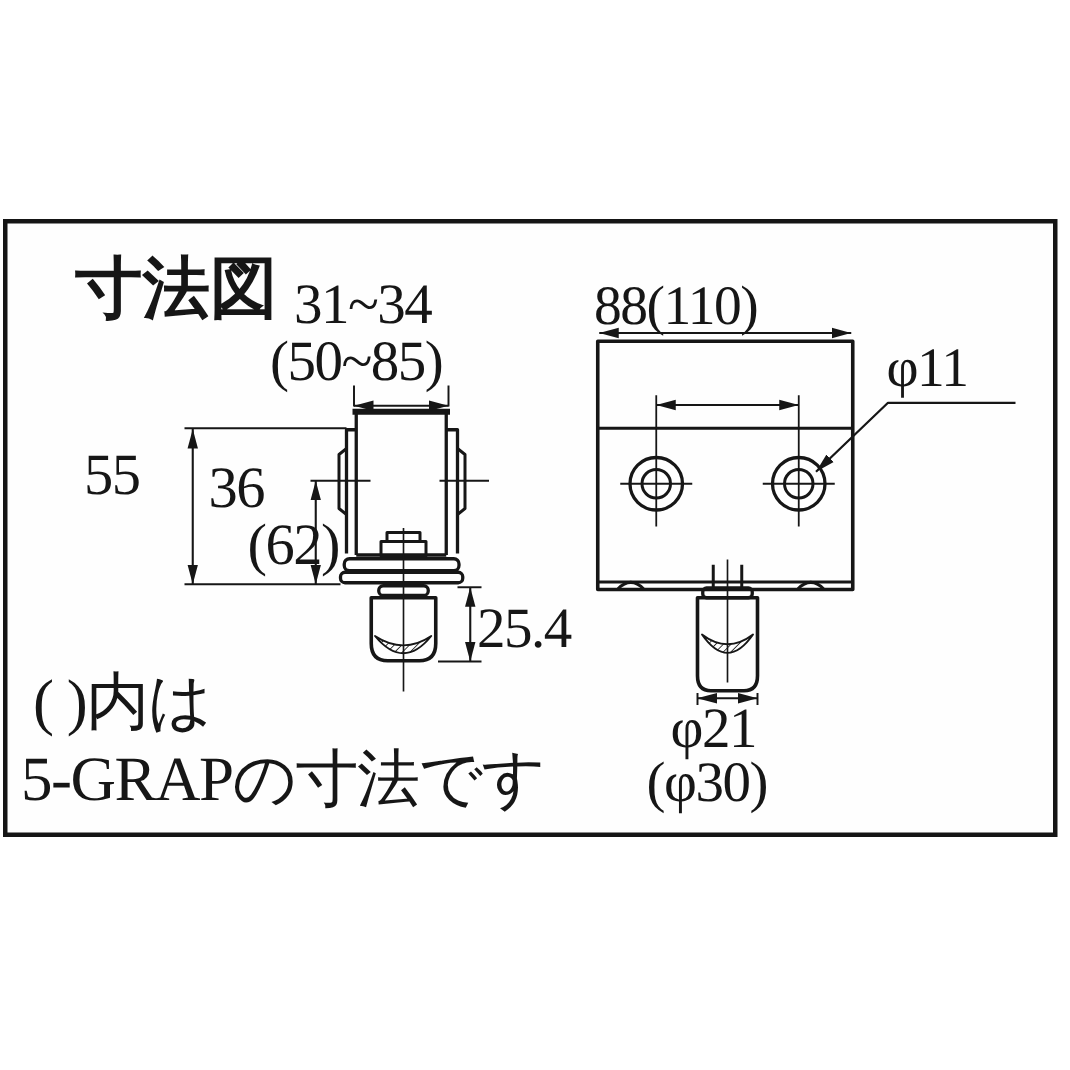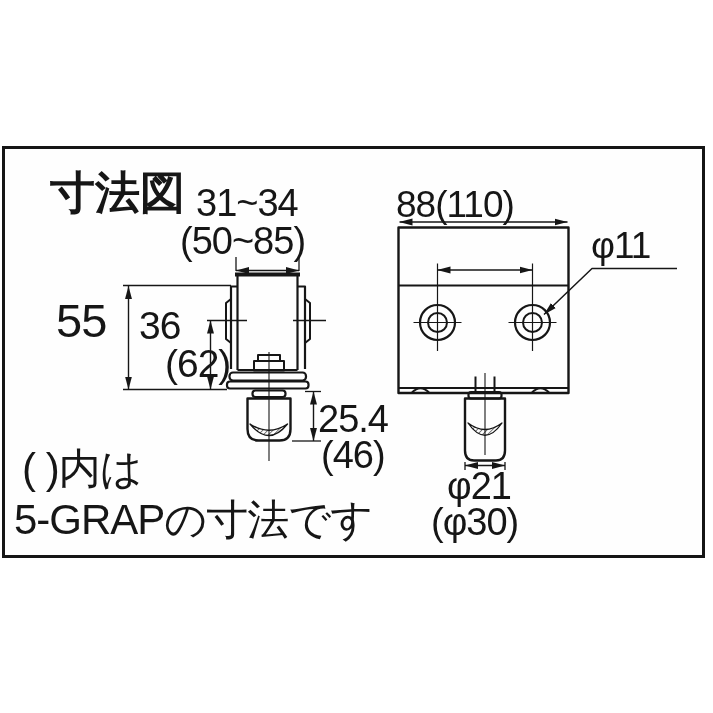--- a/index.html
+++ b/index.html
@@ -1,31 +1,31 @@
 <!DOCTYPE html>
 <html><head>
 <meta charset="utf-8">
 <style>
   html,body{margin:0;padding:0;background:#ffffff;}
   #stage{
     position:relative;width:713px;height:713px;background:#ffffff;overflow:hidden;
-    font-family:Liberation Sans, sans-serif;color:#151515;
+    font-family:Liberation Serif, serif;color:#151515;
   }
   #frame{
     position:absolute;left:2px;top:146px;width:703px;height:412px;
     border:3px solid #151515;background:#fefefe;box-sizing:border-box;
   }
   #lines{position:absolute;left:0;top:0;width:713px;height:713px;}
   .lbl{position:absolute;line-height:1;white-space:nowrap;color:#161616;letter-spacing:-1px;}
   .dim{font-size:38px;}
   .dim-sm{font-size:37px;}
   #title-label{left:50px;top:170px;font-size:45px;font-weight:600;letter-spacing:0;}
   #lbl-opening{left:196px;top:184px;}
   #lbl-opening-alt{left:180px;top:222px;}
-  #lbl-height{left:56px;top:297px;font-size:47px;}
+  #lbl-height{left:56px;top:297px;font-size:39px;}
   #lbl-height-alt{left:37px;top:335px;font-size:39px;}
   #lbl-inner{left:139px;top:306px;font-size:39px;}
   #lbl-inner-alt{left:121px;top:344px;font-size:39px;margin-left:44px;}
   #lbl-drop{left:318px;top:400px;}
   #lbl-drop-alt{left:321px;top:436px;}
   #lbl-width{left:396px;top:186px;}
   #lbl-holealt{left:565px;top:186px;}
   #lbl-pitch{left:413px;top:229px;}
   #lbl-hole{left:591px;top:227px;}
   #lbl-rdia{left:447px;top:467px;}
@@ -134,21 +134,20 @@
   </svg>
 
   <div class="lbl" id="title-label">寸法図</div>
 
   <div class="lbl dim" id="lbl-opening">31~34</div>
   <div class="lbl dim" id="lbl-opening-alt">(50~85)</div>
   <div class="lbl" id="lbl-height">55</div>
   <div class="lbl" id="lbl-inner">36</div>
   <div class="lbl" id="lbl-inner-alt">(62)</div>
   <div class="lbl dim" id="lbl-drop">25.4</div>
-  <div class="lbl dim" id="lbl-drop-alt">(46)</div>
 
   <div class="lbl dim-sm" id="lbl-width">88(110)</div>
   <div class="lbl dim-sm" id="lbl-hole">φ11</div>
   <div class="lbl dim" id="lbl-rdia">φ21</div>
   <div class="lbl dim" id="lbl-rdia-alt">(φ30)</div>
 
   <div class="lbl" id="note-1">( )内は</div>
   <div class="lbl" id="note-2">5-GRAPの寸法です</div>
 </div>
 

